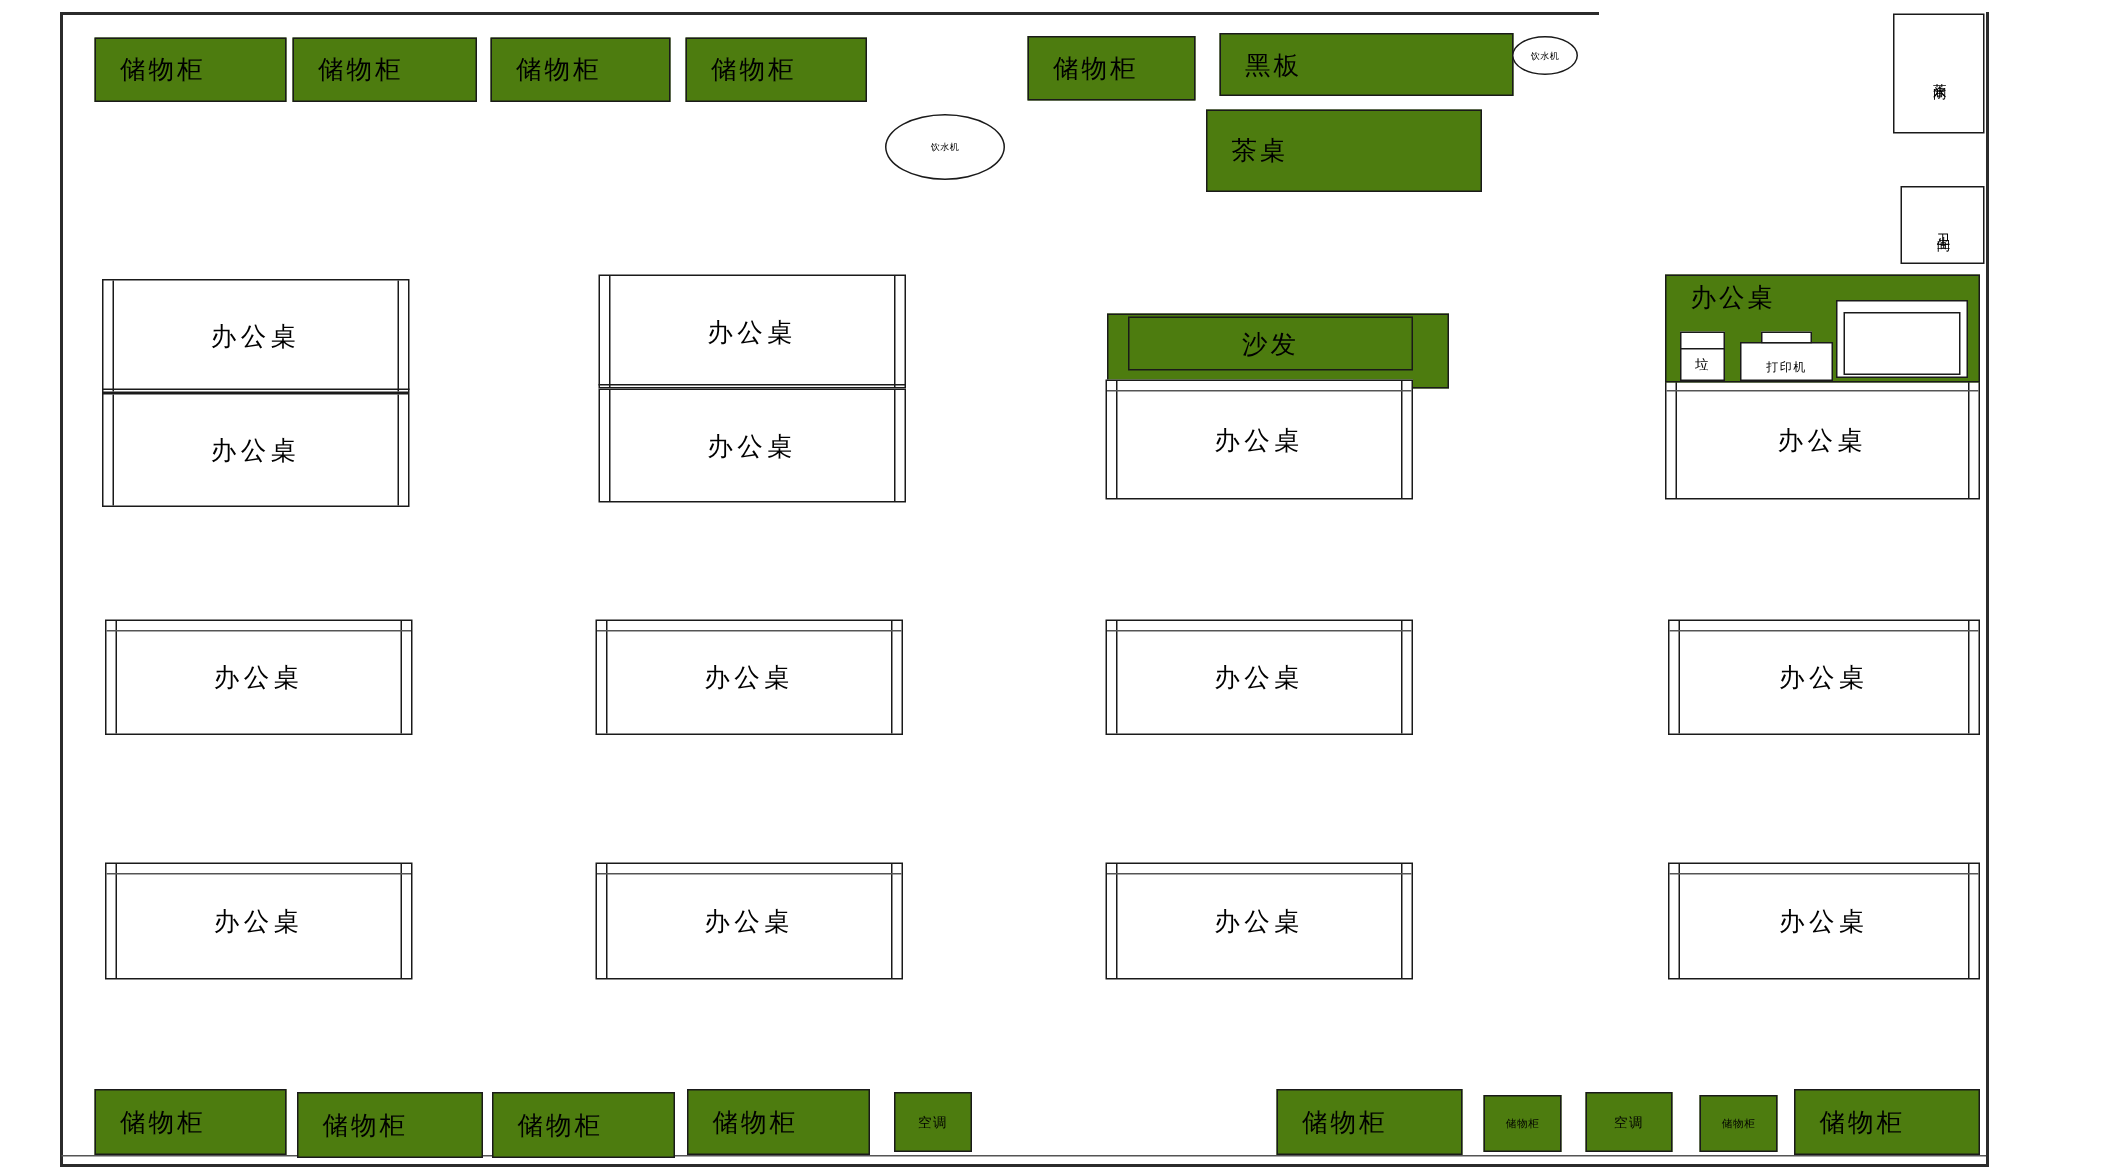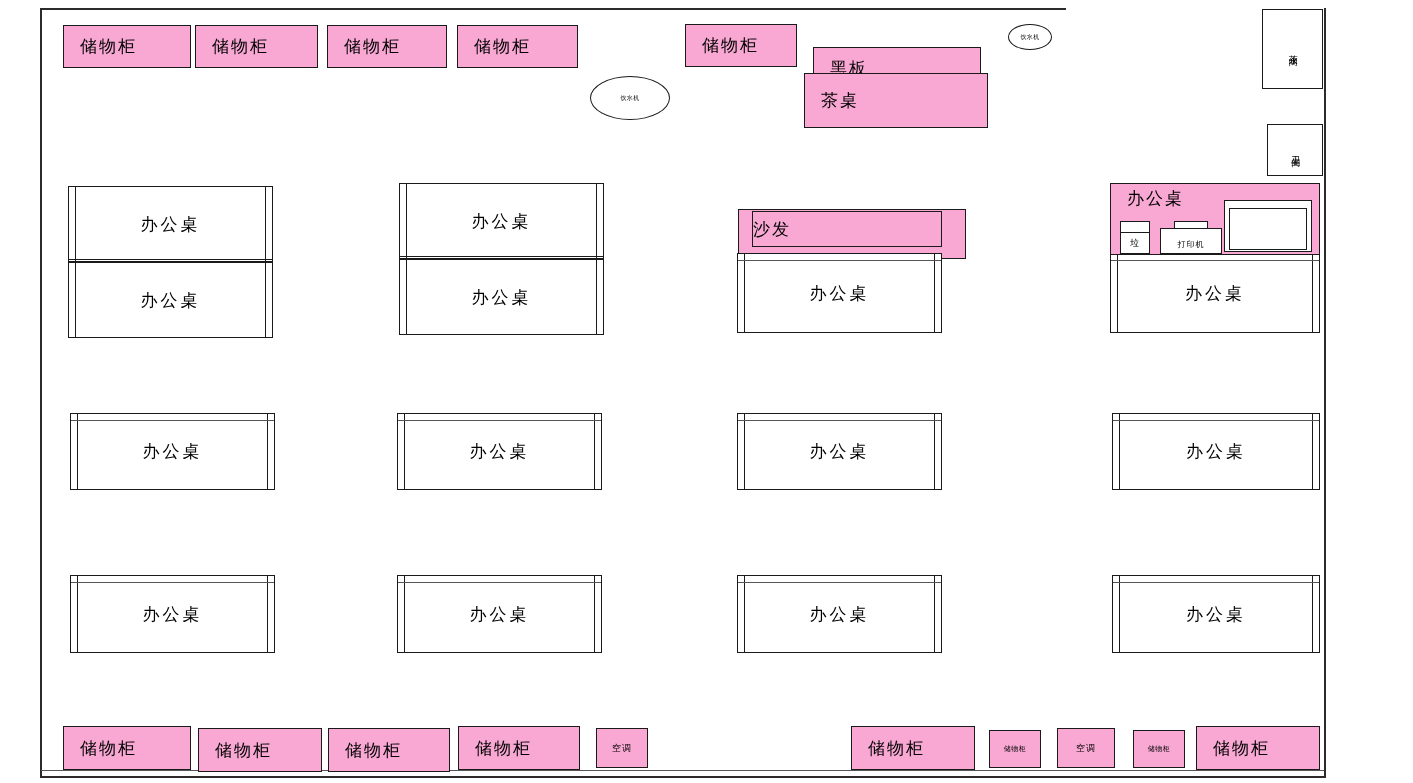--- a/index.html
+++ b/index.html
@@ -20,33 +20,33 @@
   .wall-left{left:40px;top:8px;width:1.6px;height:770px;}
   .wall-top{left:40px;top:8px;width:1026px;height:1.6px;}
   .wall-right{left:1324px;top:8px;width:1.6px;height:770px;}
   .wall-bottom{left:40px;top:776px;width:1286px;height:1.6px;}
   .wall-bottom-inner{left:41px;top:770px;width:1283px;height:1px;background:#555;}
 
   
   .fbox{
     position:absolute;
     border:1.3px solid #1a1a1a;
-    background:#f9a8d4;
+    background:#4d7c0f;
     box-sizing:border-box;
     display:flex;
     align-items:center;
   }
   .fbox > .lbl{
     font-size:17px;
     letter-spacing:2px;
     white-space:nowrap;
     padding-left:16px;
     line-height:1;
   }
-  .fbox.center > .lbl{padding-left:0;width:100%;text-align:left;}
+  .fbox.center > .lbl{padding-left:0;width:100%;text-align:center;}
 
   
   .fbox.small > .lbl{font-size:9px;letter-spacing:1px;padding-left:0;width:100%;text-align:center;}
   .fbox.tiny > .lbl{font-size:7px;letter-spacing:.5px;padding-left:0;width:100%;text-align:center;}
 
   
   .desk{
     position:absolute;
     border:1.2px solid #1a1a1a;
     background:#fff;
@@ -128,21 +128,21 @@
       </div>
       <div class="fbox" style="left: 327px; top: 25px; width: 120px; height: 43px;">
         <span class="lbl">储物柜</span>
       </div>
       <div class="fbox" style="left: 457px; top: 25px; width: 121px; height: 43px;">
         <span class="lbl">储物柜</span>
       </div>
       <div class="fbox" style="left: 685px; top: 24px; width: 112px; height: 43px;">
         <span class="lbl">储物柜</span>
       </div>
-      <div class="fbox" style="left: 813px; top: 22px; width: 168px; height: 42px; margin-top: 25px;">
+      <div class="fbox" style="left: 813px; top: 22px; width: 196px; height: 42px;">
         <span class="lbl">黑板</span>
       </div>
       <div class="fbox" style="left: 804px; top: 73px; width: 184px; height: 55px;">
         <span class="lbl">茶桌</span>
       </div>
       <div class="ellipse" style="left: 590px; top: 76px; width: 78px; height: 42px;">
         <span class="lbl">饮水机</span>
       </div>
       <div class="ellipse" style="left: 1008px; top: 24px; width: 42px; height: 24px;">
         <span class="lbl">饮水机</span>

